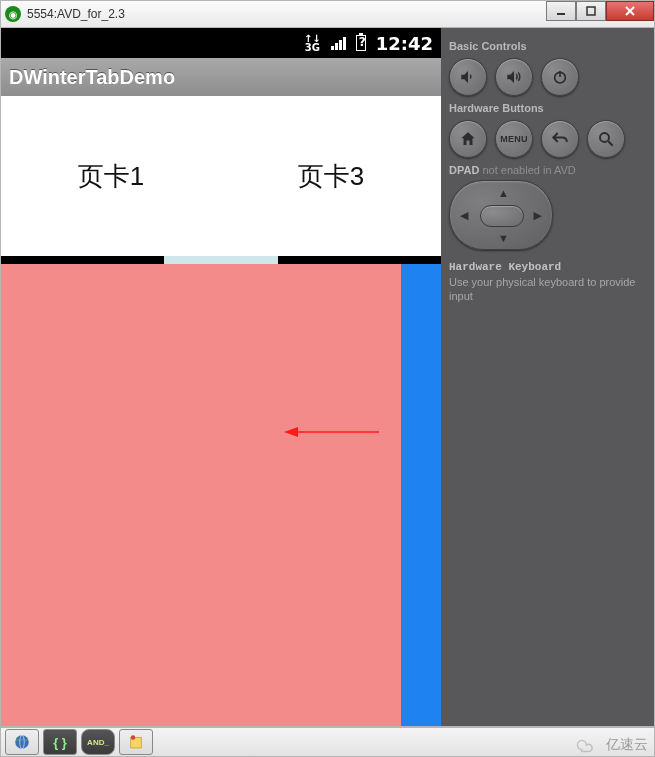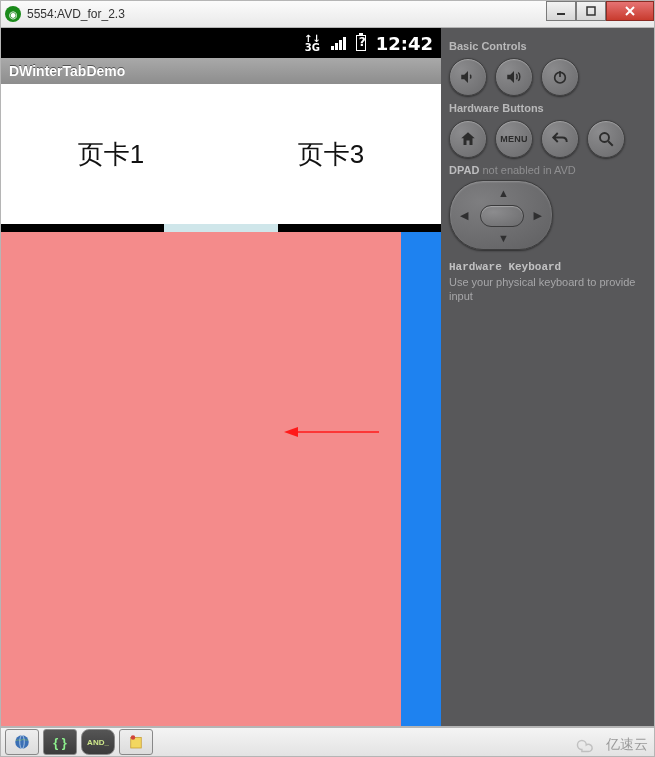--- a/index.html
+++ b/index.html
@@ -85,32 +85,32 @@
   .signal-bars span { width:3px; background:#fff; }
   .signal-bars span:nth-child(1){height:4px;}
   .signal-bars span:nth-child(2){height:7px;}
   .signal-bars span:nth-child(3){height:10px;}
   .signal-bars span:nth-child(4){height:13px;}
   .battery { width:10px; height:16px; border:1px solid #fff; position:relative; }
   .battery::before { content:""; position:absolute; top:-3px; left:2px; width:4px; height:2px; background:#fff; }
   .battery::after { content:"?"; position:absolute; left:2px; top:-1px; font-size:12px; color:#fff; }
 
   .app-title {
-    height: 26px;
+    height: 38px;
     background: linear-gradient(#a9a9a9,#8d8d8d);
     color: #fff;
     font-weight: bold;
-    font-size: 14px;
+    font-size: 20px;
     padding-left: 8px;
     display: flex; align-items: center;
     text-shadow: 0 -1px 0 #555;
   }
 
   .tab-strip {
-    height: 140px;
+    height: 160px;
     background: #fff;
     display: flex;
   }
   .tab {
     flex: 1;
     display: flex;
     align-items: center;
     justify-content: center;
     font-size: 26px;
     color: #111;

